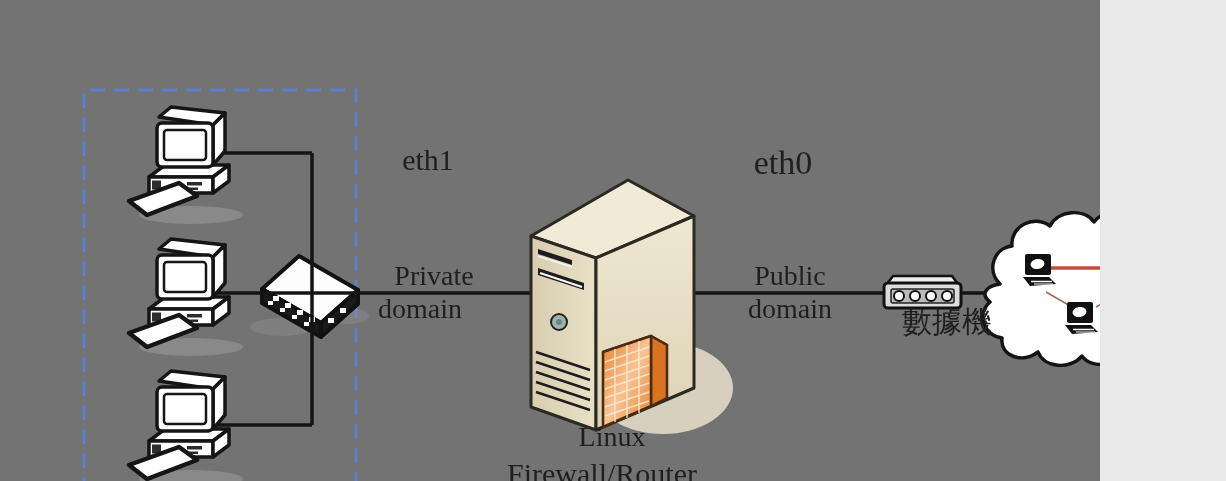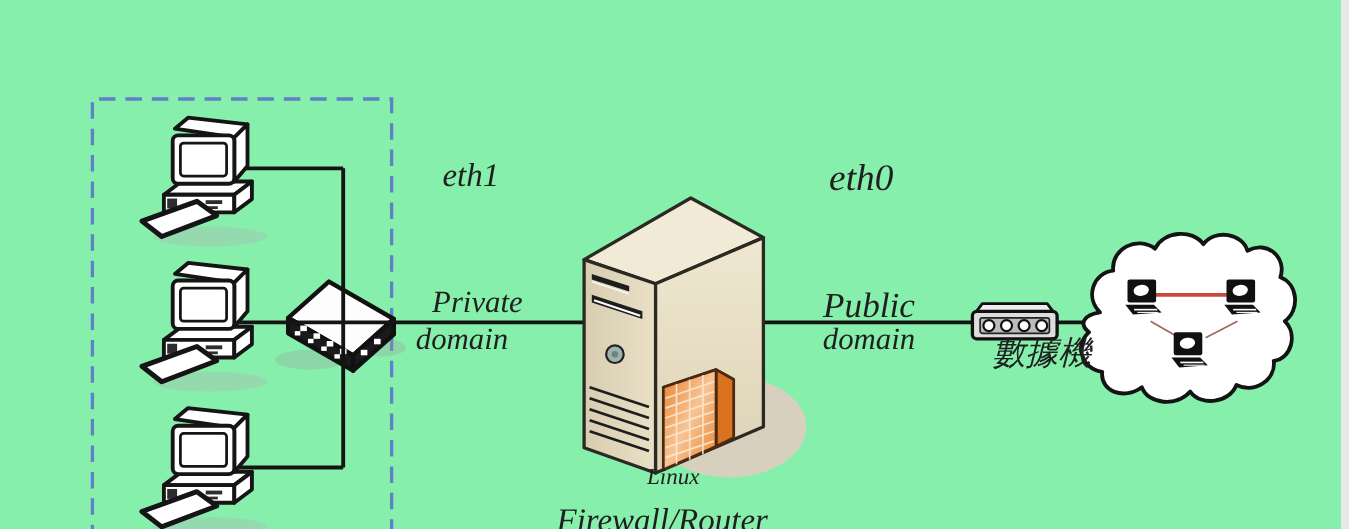--- a/index.html
+++ b/index.html
@@ -1,42 +1,41 @@
 <!DOCTYPE html>
 <html><head>
 <meta charset="utf-8">
 <style>
   html,body{margin:0;padding:0;background:#e9e9e9;}
   .stage{
     position:relative;
-    width:1219px;height:481px;
-    background:#86efac;
+    width:1100px;height:481px;
+    background:#737373;
     overflow:hidden;
     font-family:"Liberation Serif", serif;
-    font-style:italic;
   }
   .stage svg{position:absolute;left:0;top:0;}
   .lbl{
     position:absolute;
     transform:translateX(-50%);
     color:#1f1f1f;
     white-space:nowrap;
     font-family:"Liberation Serif", serif;
     line-height:1.05;
   }
   #lbl-eth1        {left:428px; top:144px; font-size:30px;}
   #lbl-subnet      {left:432px; top:182px; font-size:31px;}
   #lbl-priv-1      {left:434px; top:261px; font-size:28px;}
   #lbl-priv-2      {left:420px; top:294px; font-size:28px;}
   #lbl-eth0        {left:783px; top:145px; font-size:34px;}
   #lbl-ppp0        {left:783px; top:183px; font-size:30px;}
-  #lbl-pub-1       {left:790px; top:261px; font-size:32px;}
+  #lbl-pub-1       {left:790px; top:261px; font-size:28px;}
   #lbl-pub-2       {left:790px; top:294px; font-size:28px;}
   #lbl-modem       {left:947px; top:306px; font-size:30px; font-family:"Liberation Serif","DejaVu Sans",serif;}
-  #lbl-fw-1        {left:612px; top:422px; font-size:21px;}
+  #lbl-fw-1        {left:612px; top:422px; font-size:28px;}
   #lbl-fw-2        {left:602px; top:458px; font-size:30px;}
 </style>
 </head>
 <body>
 
 <div class="stage">
 
 <svg width="1226" height="481" viewBox="0 0 1226 481">
   <defs>
     <linearGradient id="gradL" x1="0" y1="0" x2="1" y2="0">

